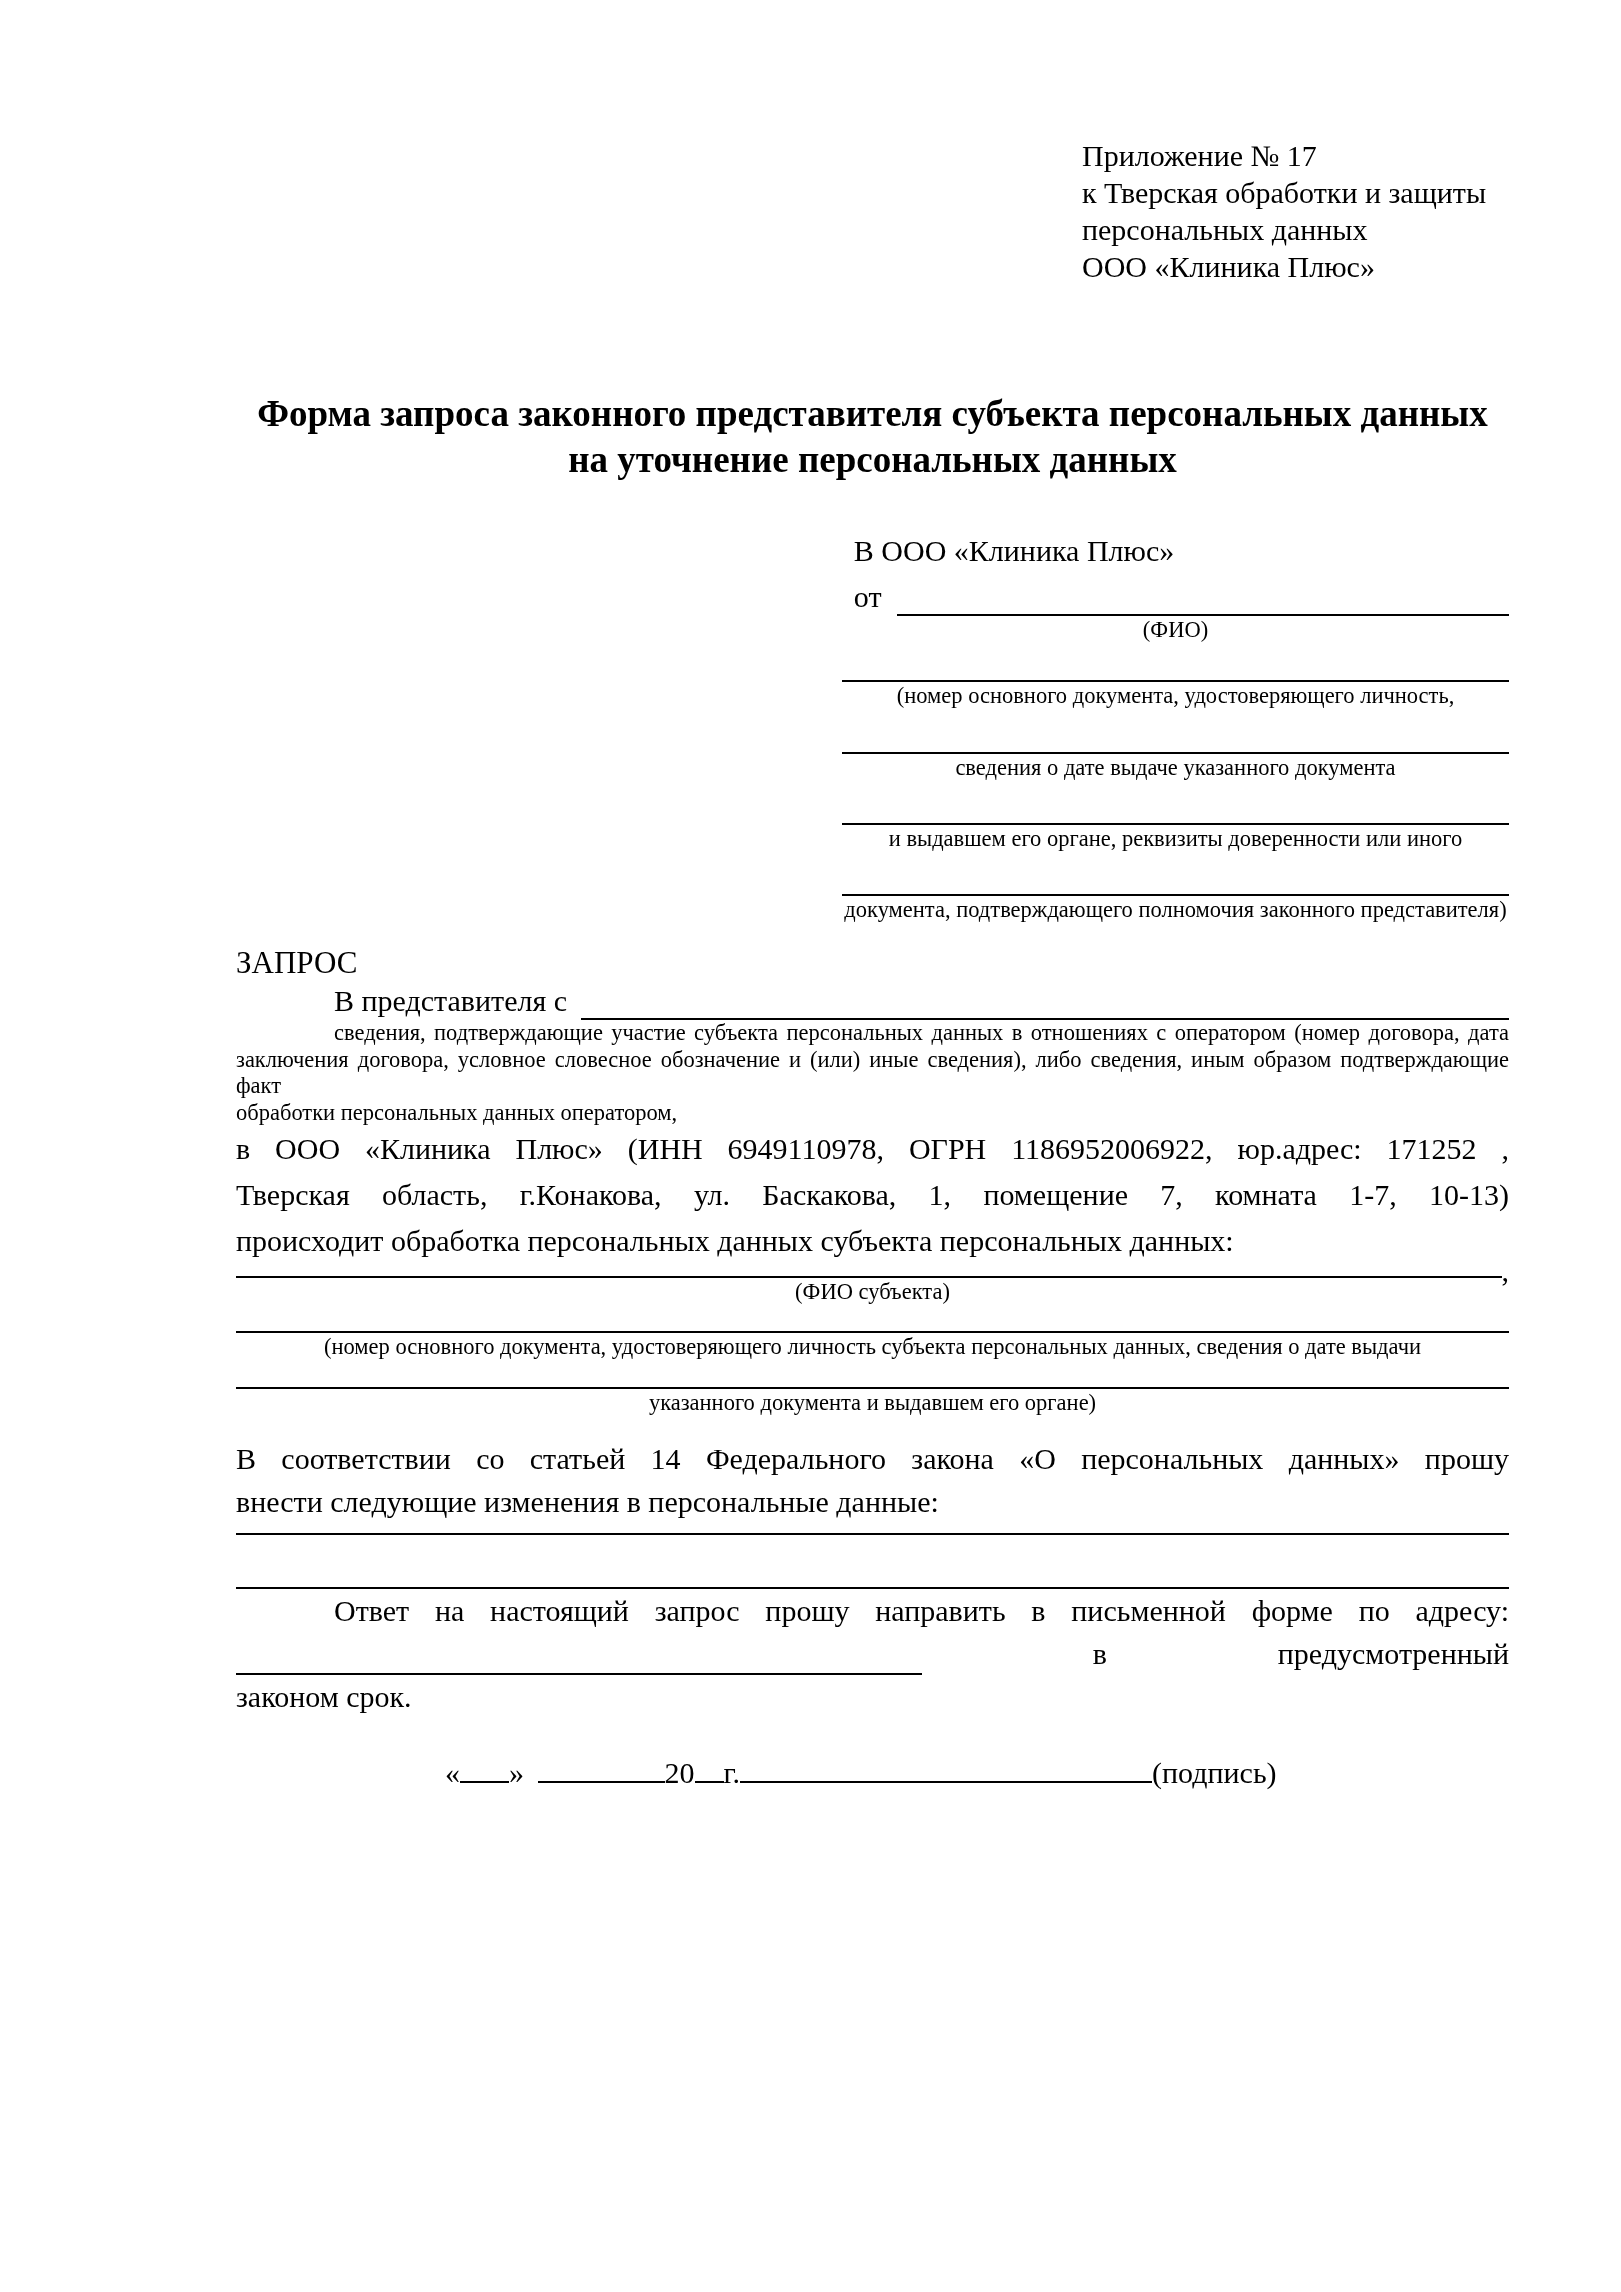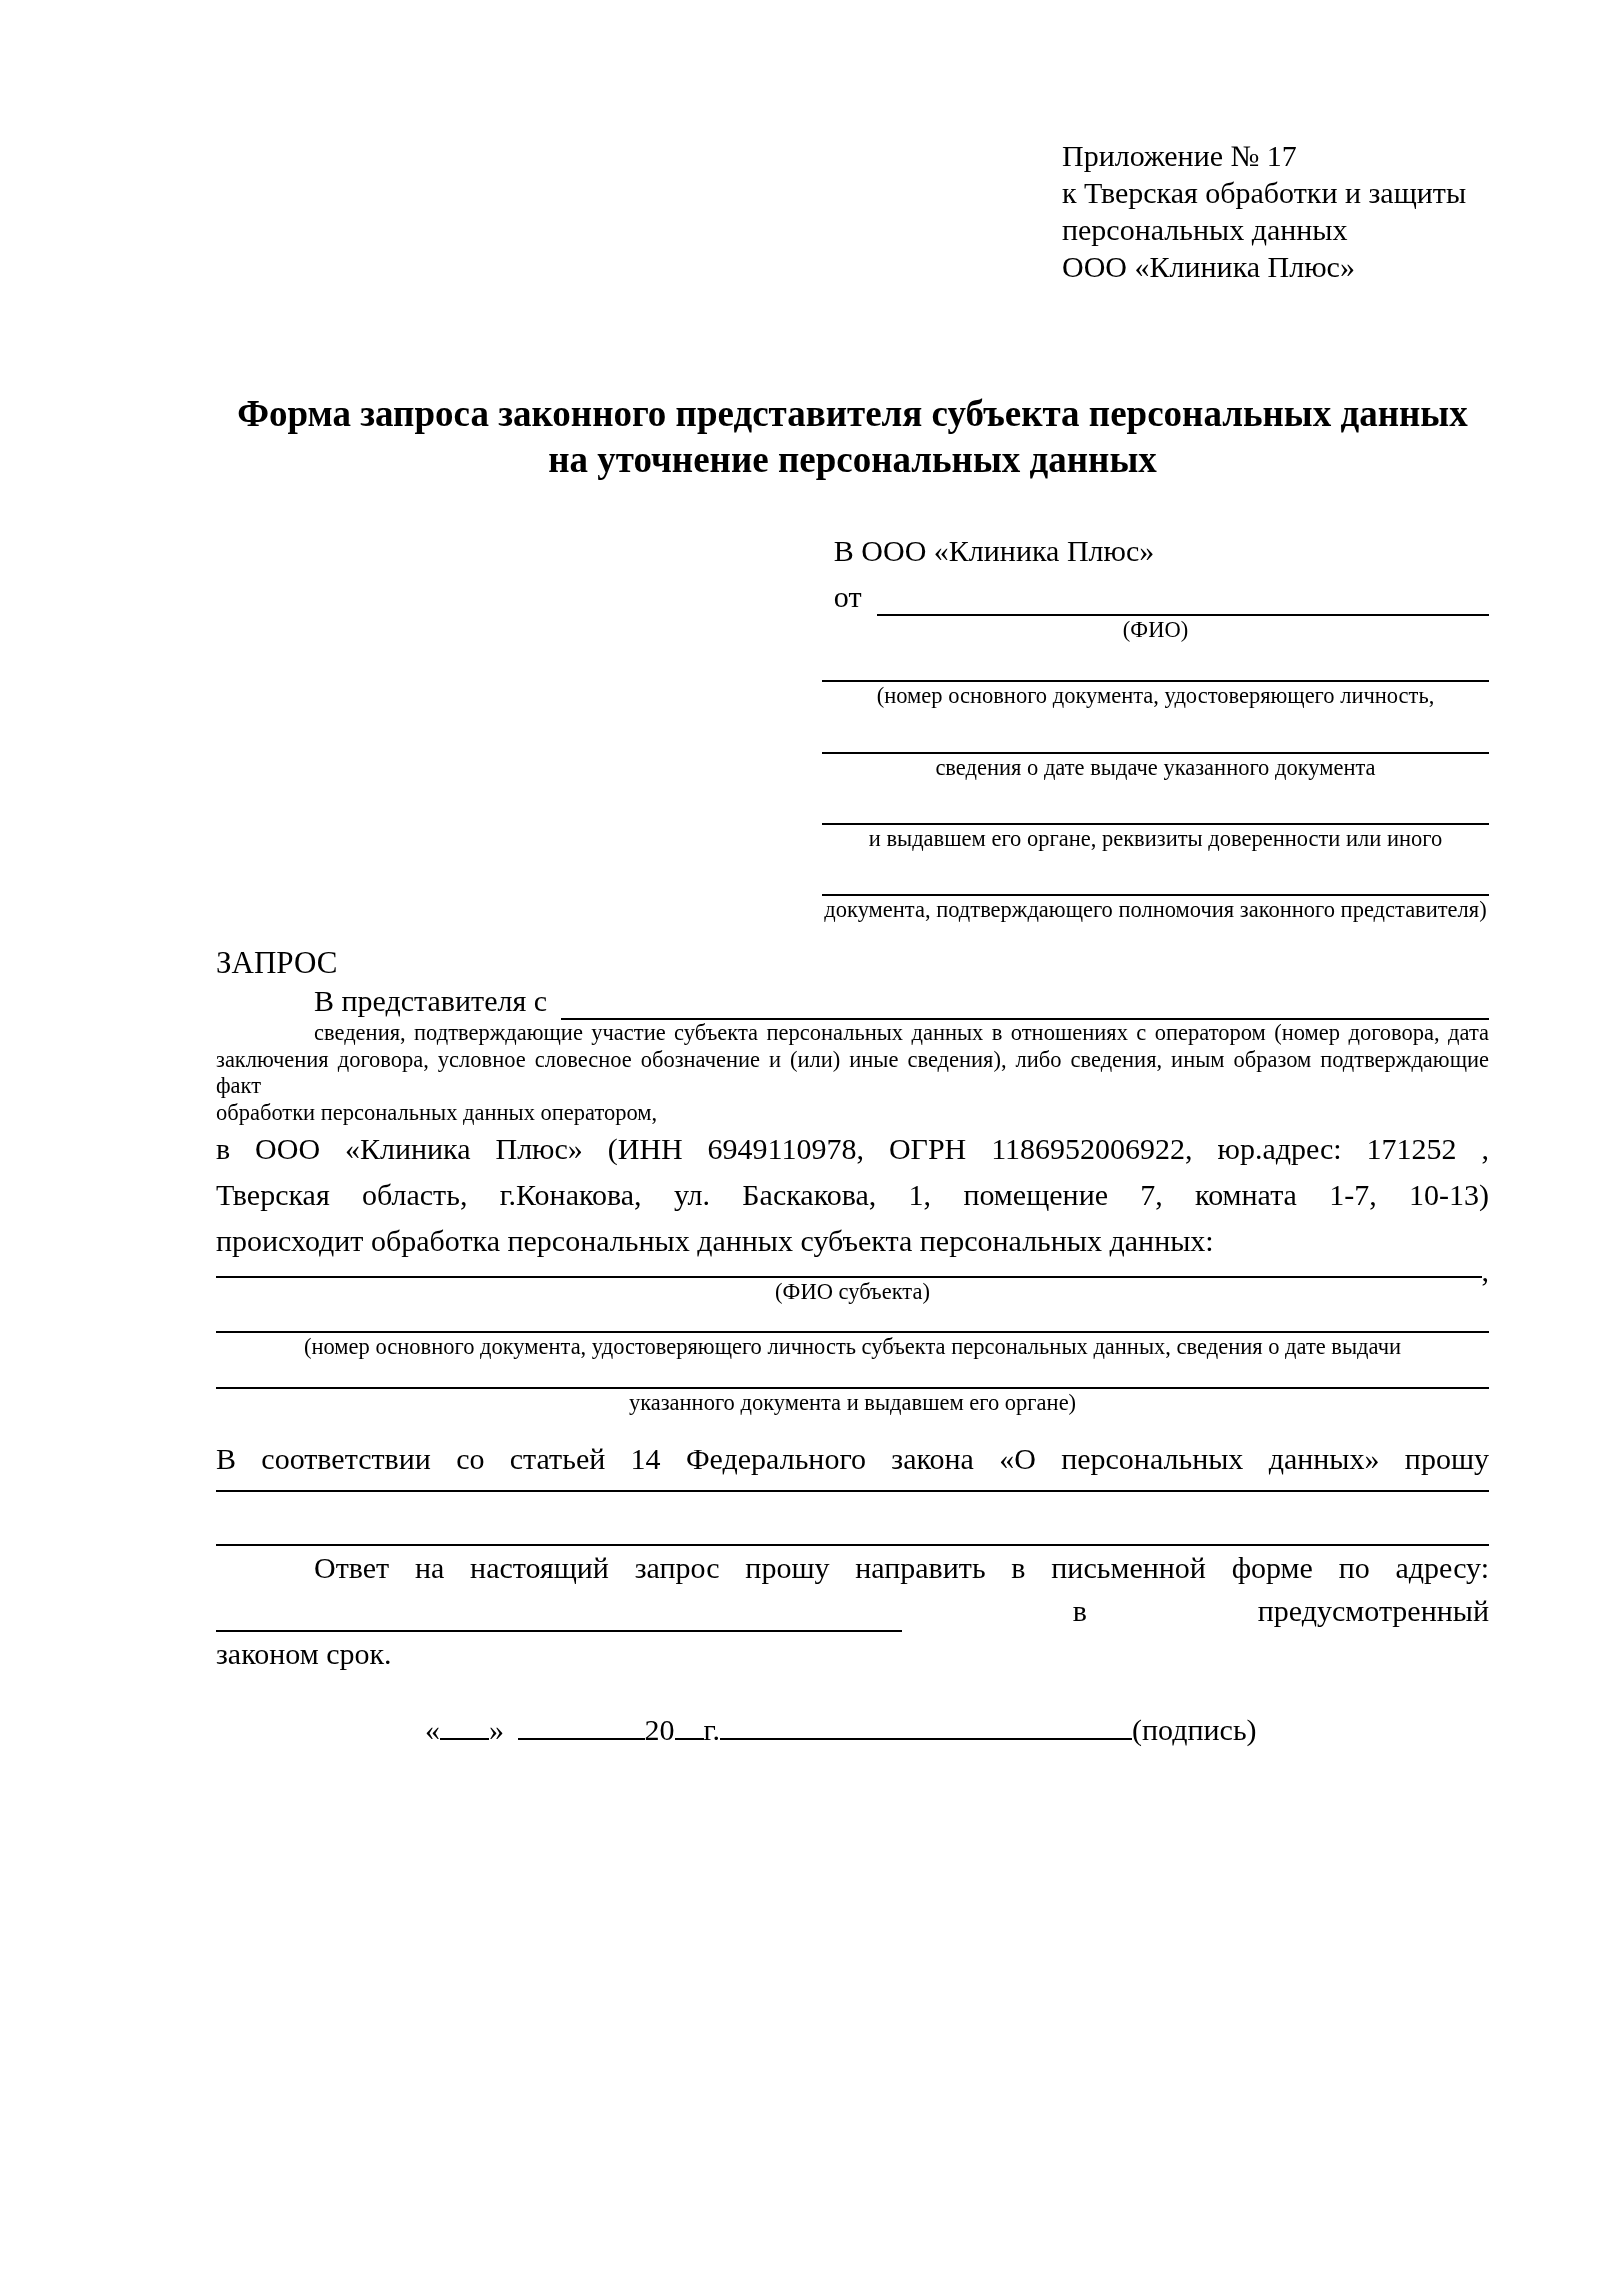--- a/index.html
+++ b/index.html
@@ -7,21 +7,21 @@
   .page {
     position:relative;
     width:1621px; height:2293px;
     margin:0 auto;
     background:#ffffff;
     color:#000000;
     font-family:"Liberation Serif", "DejaVu Serif", serif;
     font-size:30px;
     overflow:hidden;
   }
-  .content { position:absolute; left:216px; top:0; width:1273px; }
+  .content { position:absolute; left:236px; top:0; width:1273px; }
 
   
   .header-note { margin-top:137px; margin-left:846px; font-size:30px; line-height:37px; }
 
   
   .doc-title { margin-top:106px; text-align:center; font-weight:bold; font-size:37px; line-height:46px; }
 
   
   .addressee { margin-top:49px; margin-left:606px; width:667px; }
   .addr-to { font-size:30px; line-height:38px; padding-left:11.8px; }
@@ -122,20 +122,21 @@
     <div class="hint-wide">(ФИО субъекта)</div>
 
     <div class="blank h28"></div>
     <div class="hint-wide">(номер основного документа, удостоверяющего личность субъекта персональных данных, сведения о дате выдачи</div>
 
     <div class="blank h30"></div>
     <div class="hint-wide">указанного документа и выдавшем его органе)</div>
 
     <div class="para-law">
       <div class="just">В соответствии со статьей 14 Федерального закона «О персональных данных» прошу</div>
+      <div>внести следующие изменения в персональные данные:</div>
     </div>
 
     <div class="blank h12"></div>
     <div class="blank h55"></div>
 
     <div>
       <div class="reply-l1 just">Ответ на настоящий запрос прошу направить в письменной форме по адресу:</div>
       <div class="reply-row">
         <span class="addr-line"></span>
         <span>в</span>

